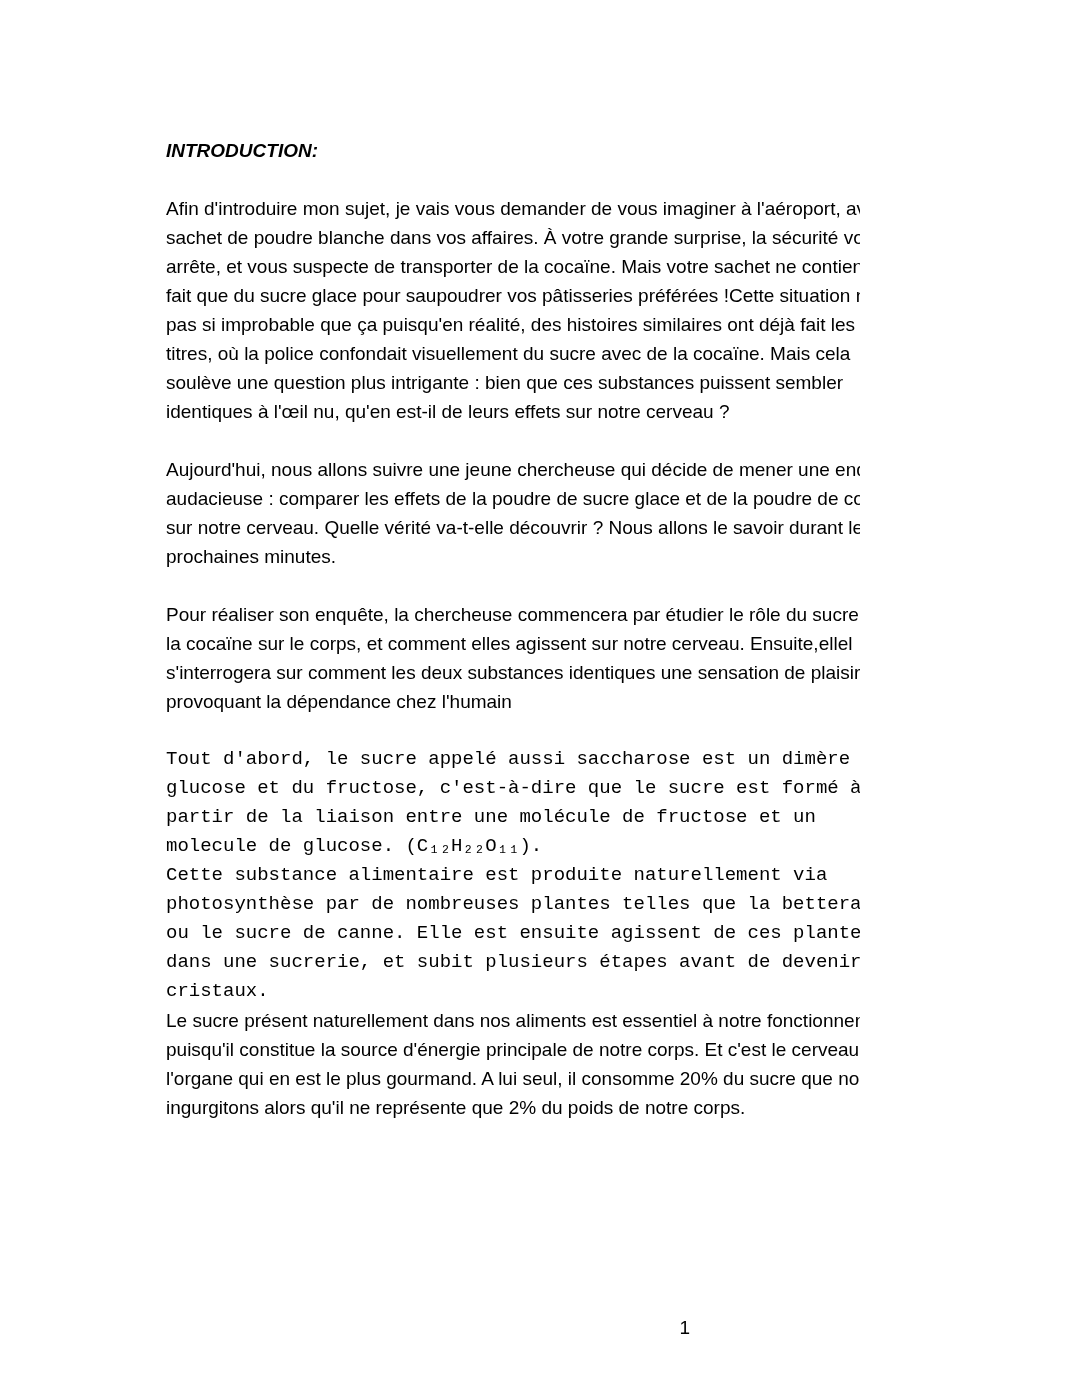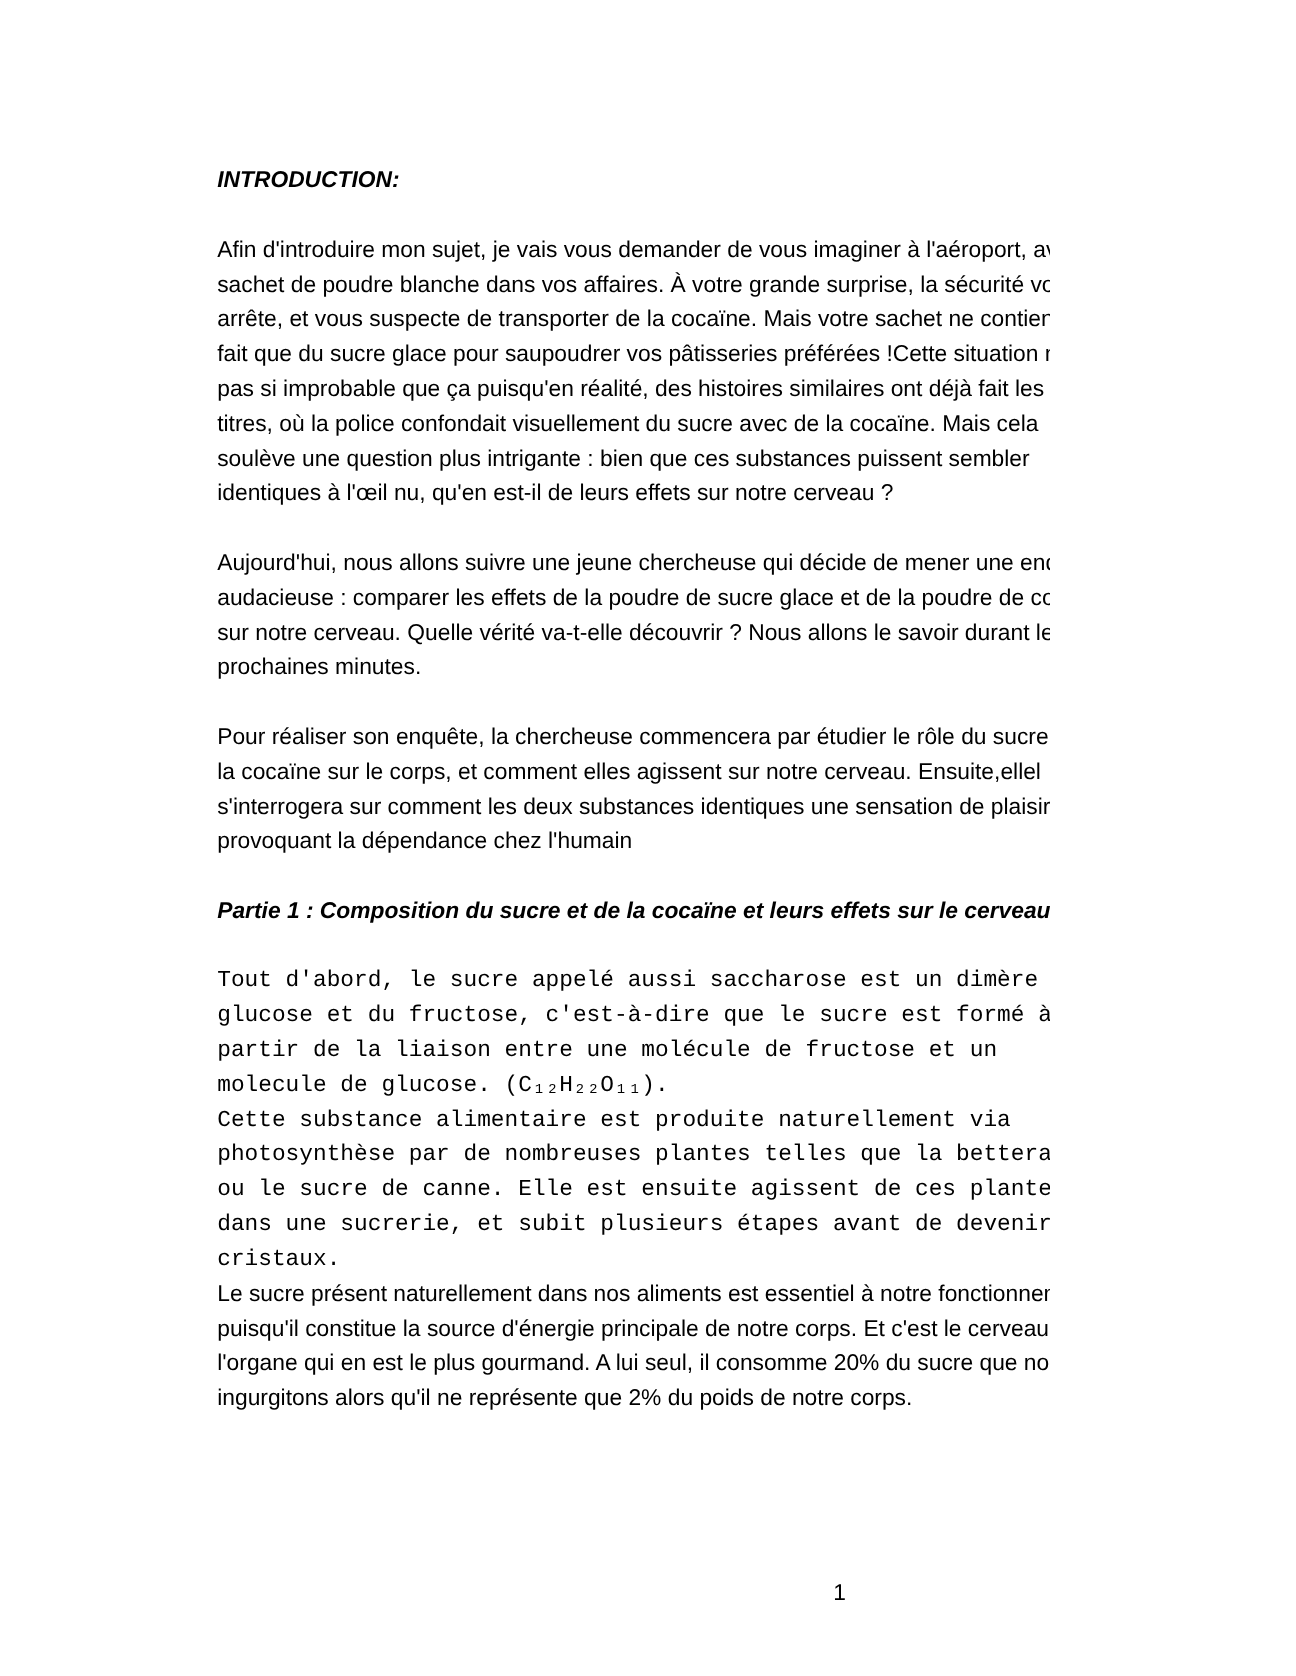--- a/index.html
+++ b/index.html
@@ -8,21 +8,20 @@
     background: #ffffff;
   }
   .page {
     position: relative;
     width: 860px;
     height: 1397px;
     background: #ffffff;
     font-family: "Liberation Sans", sans-serif;
     color: #000000;
     overflow: hidden;
-    margin-left: 15px;
   }
   .content {
     position: absolute;
     left: 166px;
     top: 136px;
     width: 750px;
   }
   .block {
     font-size: 19px;
     line-height: 29px;
@@ -53,21 +52,20 @@
   <div class="content">
 
     <h1 class="block heading">INTRODUCTION:</h1>
 
     <p class="block">Afin d'introduire mon sujet, je vais vous demander de vous imaginer à l'aéroport, avec un sachet de poudre blanche dans vos affaires. À votre grande surprise, la sécurité vous arrête, et vous suspecte de transporter de la cocaïne. Mais votre sachet ne contient en fait que du sucre glace pour saupoudrer vos pâtisseries préférées !Cette situation n'est pas si improbable que ça puisqu'en réalité, des histoires similaires ont déjà fait les gros titres, où la police confondait visuellement du sucre avec de la cocaïne. Mais cela soulève une question plus intrigante : bien que ces substances puissent sembler identiques à l'œil nu, qu'en est-il de leurs effets sur notre cerveau ?</p>
 
     <p class="block">Aujourd'hui, nous allons suivre une jeune chercheuse qui décide de mener une enquête audacieuse : comparer les effets de la poudre de sucre glace et de la poudre de cocaïne sur notre cerveau. Quelle vérité va-t-elle découvrir ? Nous allons le savoir durant les 18 prochaines minutes.</p>
 
     <p class="block">Pour réaliser son enquête, la chercheuse commencera par étudier le rôle du sucre et de la cocaïne sur le corps, et comment elles agissent sur notre cerveau. Ensuite,ellel s'interrogera sur comment les deux substances identiques une sensation de plaisir provoquant la dépendance chez l'humain</p>
 
-    <h2 class="block heading">Partie 1 : Composition du sucre et de la cocaïne et leurs effets sur le cerveau</h2>
 
     <p class="block tight">Tout d'abord, le sucre appelé aussi saccharose est un dimère du glucose et du fructose, c'est-à-dire que le sucre est formé à partir de la liaison entre une molécule de fructose et un molecule de glucose. (C₁₂H₂₂O₁₁).</p>
 
     <p class="block tight">Cette substance alimentaire est produite naturellement via photosynthèse par de nombreuses plantes telles que la betterave ou le sucre de canne. Elle est ensuite agissent de ces plantes dans une sucrerie, et subit plusieurs étapes avant de devenir des cristaux.</p>
 
     <p class="block">Le sucre présent naturellement dans nos aliments est essentiel à notre fonctionnement puisqu'il constitue la source d'énergie principale de notre corps. Et c'est le cerveau de l'organe qui en est le plus gourmand. A lui seul, il consomme 20% du sucre que nous ingurgitons alors qu'il ne représente que 2% du poids de notre corps.</p>
 
   </div>
 
   <div class="page-number">1</div>

